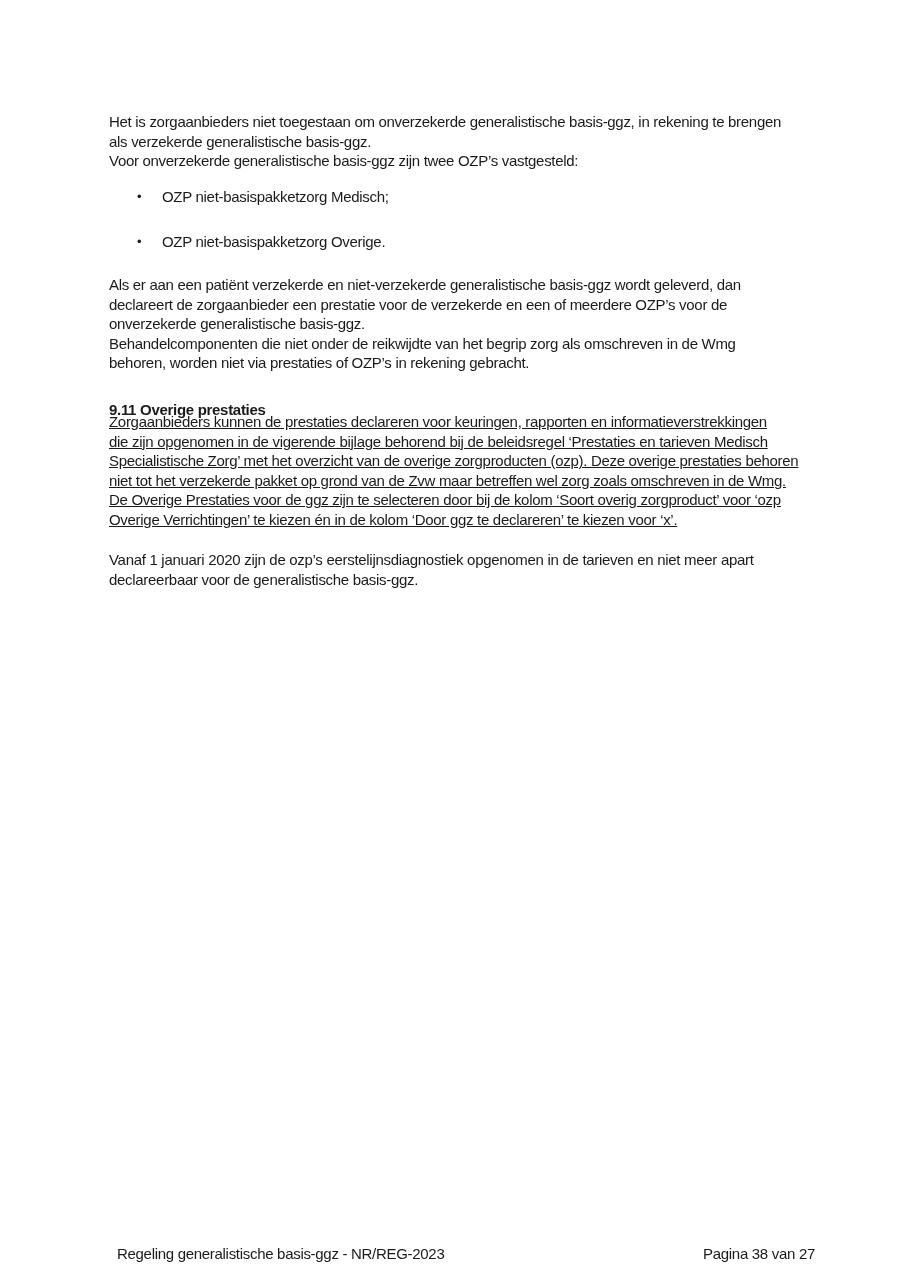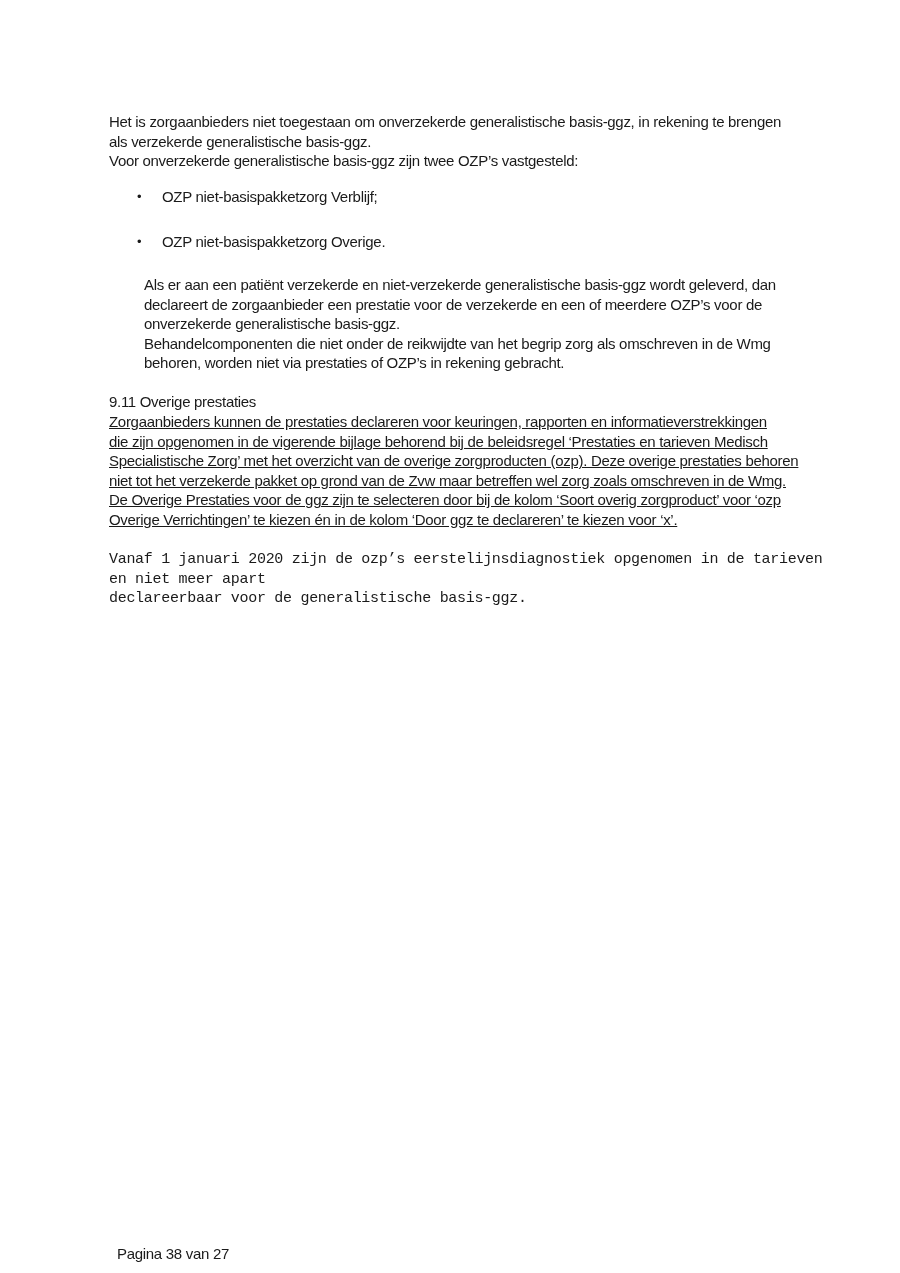--- a/index.html
+++ b/index.html
@@ -19,24 +19,24 @@
     position: absolute;
     left: 85px;
     width: 740px;
     font-size: 15px;
     line-height: 19.6px;
     letter-spacing: -0.3px;
     white-space: pre-line;
   }
   #para-1 { top: 88px; }
   #bullet-list { top: 155px; white-space: normal; }
-  #para-2 { top: 251px; margin-left: 35px; }
-  #section-heading { top: 368px; font-weight: normal; }
+  #para-2 { top: 251px; }
+  #section-heading { top: 376px; font-weight: bold; }
   #para-3 { top: 388px; text-decoration: underline; }
-  #para-4 { top: 526px; font-family: Liberation Mono, monospace; }
+  #para-4 { top: 526px; }
   .bullet-row {
     position: relative;
     padding-left: 45px;
     margin-bottom: 9px;
     line-height: 19.6px;
   }
   .bullet-glyph {
     position: absolute;
     left: 20px;
     top: 0;
@@ -60,21 +60,21 @@
 
 <div class="page">
 
   <div class="block" id="para-1">Het is zorgaanbieders niet toegestaan om onverzekerde generalistische basis-ggz, in rekening te brengen
 als verzekerde generalistische basis-ggz.
 Voor onverzekerde generalistische basis-ggz zijn twee OZP’s vastgesteld:</div>
 
   <div class="block" id="bullet-list">
     <div class="bullet-row">
       <span class="bullet-glyph">•</span>
-      <span>OZP niet-basispakketzorg Verblijf;</span>
+      <span>OZP niet-basispakketzorg Medisch;</span>
     </div>
     <div class="bullet-row">
       <span class="bullet-glyph">•</span>
       <span>OZP niet-basispakketzorg Overige.</span>
     </div>
   </div>
 
   <div class="block" id="para-2">Als er aan een patiënt verzekerde en niet-verzekerde generalistische basis-ggz wordt geleverd, dan
 declareert de zorgaanbieder een prestatie voor de verzekerde en een of meerdere OZP’s voor de
 onverzekerde generalistische basis-ggz.
@@ -87,16 +87,17 @@
 die zijn opgenomen in de vigerende bijlage behorend bij de beleidsregel ‘Prestaties en tarieven Medisch
 Specialistische Zorg’ met het overzicht van de overige zorgproducten (ozp). Deze overige prestaties behoren
 niet tot het verzekerde pakket op grond van de Zvw maar betreffen wel zorg zoals omschreven in de Wmg.
 De Overige Prestaties voor de ggz zijn te selecteren door bij de kolom ‘Soort overig zorgproduct’ voor ‘ozp
 Overige Verrichtingen’ te kiezen én in de kolom ‘Door ggz te declareren’ te kiezen voor ‘x’.</div>
 
   <div class="block" id="para-4">Vanaf 1 januari 2020 zijn de ozp’s eerstelijnsdiagnostiek opgenomen in de tarieven en niet meer apart
 declareerbaar voor de generalistische basis-ggz.</div>
 
   <div class="footer">
+    <span>Regeling generalistische basis-ggz - NR/REG-2023</span>
     <span>Pagina 38 van 27</span>
   </div>
 
 </div>
 
 </body></html>

